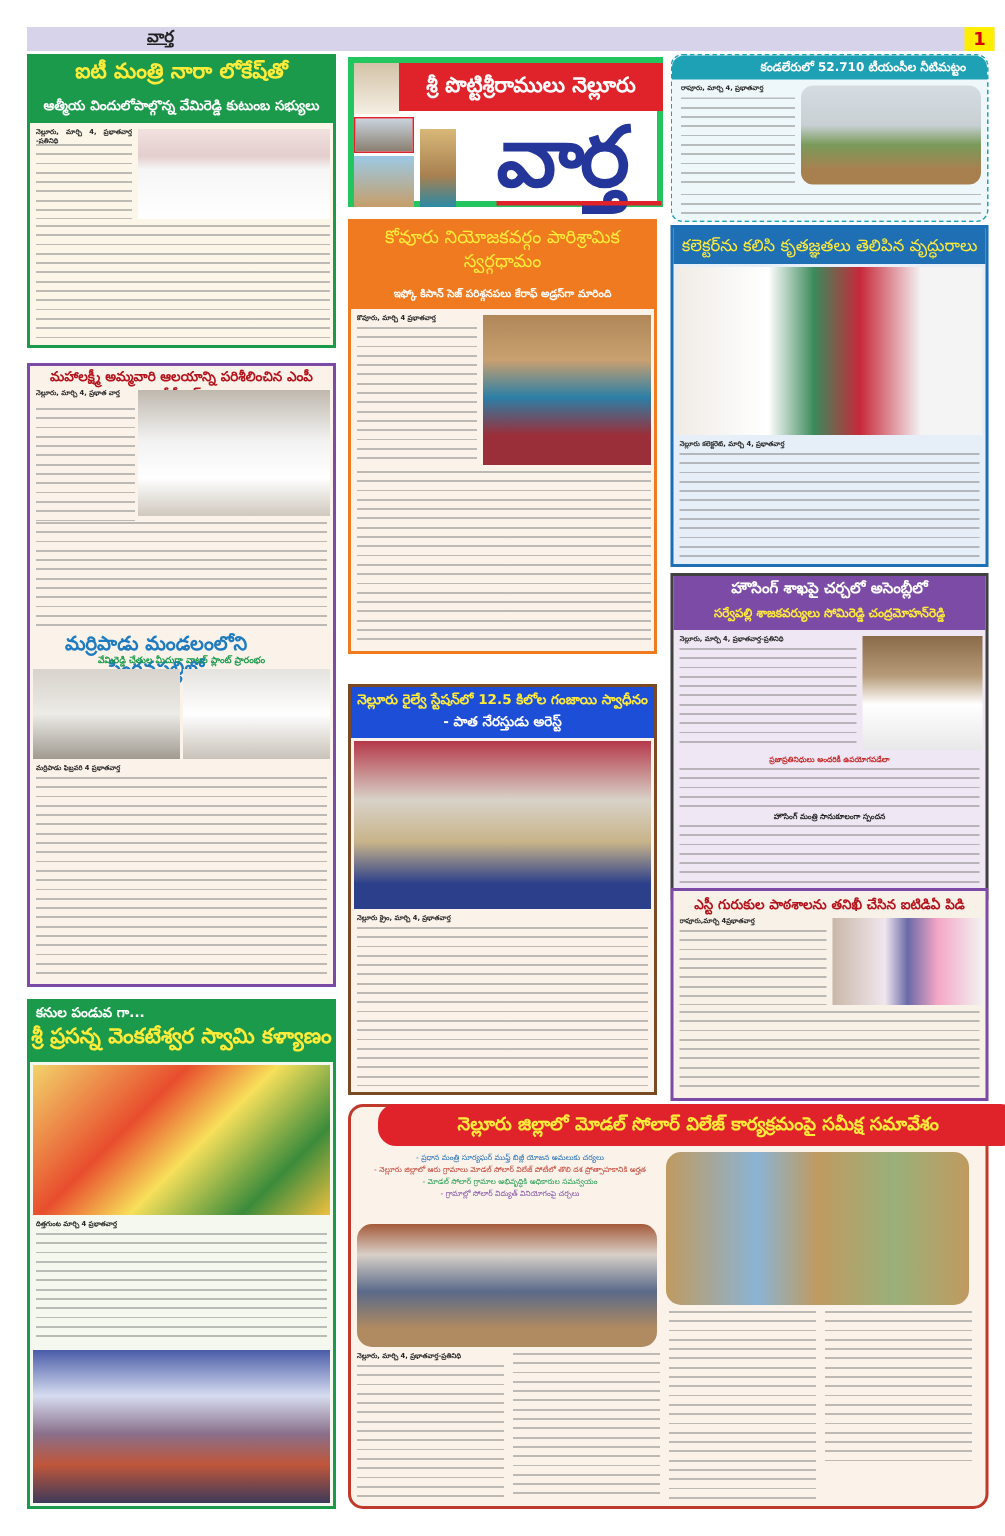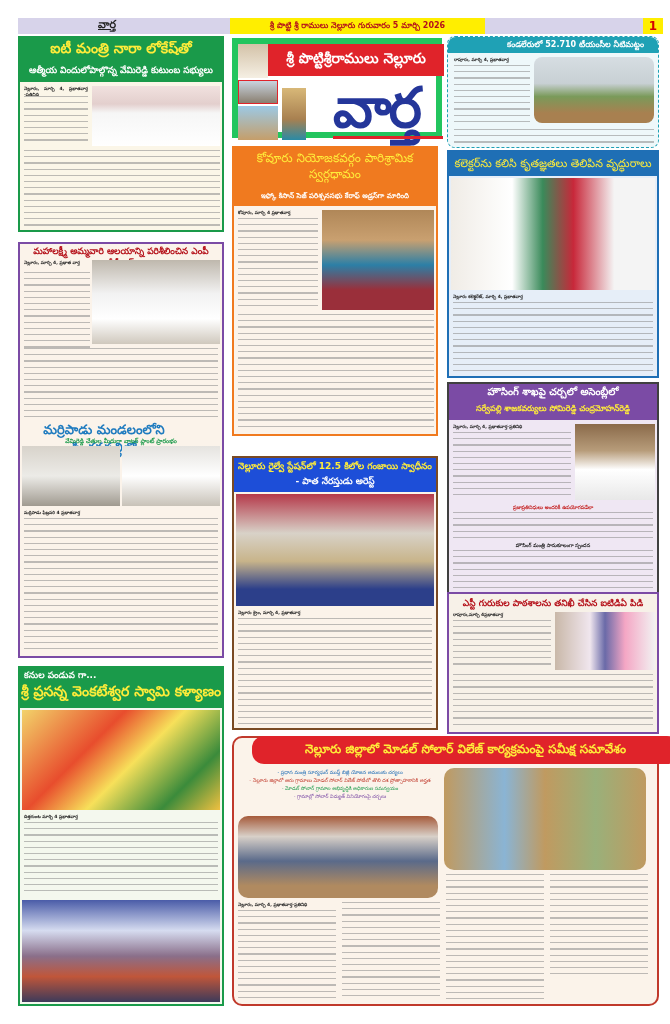--- a/index.html
+++ b/index.html
@@ -30,21 +30,21 @@
   .lc2 .hd { left: 2px; top: 2px; width: 198px; color: #b5121b; font-size: 9px; font-weight: bold; text-align: center; }
   .lc2 .sub1 { left: 0; top: 178px; width: 168px; text-align: center; color: #1f7bbf; font-size: 13px; font-weight: bold; }
   .lc2 .sub2 { left: 0; top: 193px; width: 202px; text-align: center; color: #1a9a4a; font-size: 6px; font-weight: bold; }
 
   .lc3 { left: 18px; top: 666px; width: 206px; height: 340px; background: #f4f8ee; border: 2px solid #1a9a4a; }
   .lc3 .hd { left: 0; top: 0; width: 202px; height: 40px; background: #1a9a4a; }
   .lc3 .hd .t1 { left: 4px; top: 2px; color: #fff; font-size: 9px; font-weight: bold; }
   .lc3 .hd .t2 { left: 0; top: 15px; width: 202px; text-align: center; color: #ffec3a; font-size: 14px; font-weight: bold; }
 
   
-  .mast { left: 232px; top: 38px; width: 210px; height: 100px; background: #fff; border: 6px solid #22c55e; }
+  .mast { left: 232px; top: 38px; width: 210px; height: 100px; background: #fff; border: 4px solid #22c55e; }
   .mast .redband { left: 30px; top: 0; width: 176px; height: 32px; background: #e0232a; color: #fff; font-size: 14px; font-weight: bold; display:flex; align-items:center; justify-content:center; }
   .mast .logo { left: 95px; top: 30px; font-size: 56px; font-weight: bold; color: #24369a; letter-spacing: -3px; font-family: "DejaVu Serif", serif; }
   .mast .rule { left: 95px; top: 92px; width: 110px; height: 3px; background: #e0232a; }
 
   .mc1 { left: 232px; top: 146px; width: 206px; height: 290px; background: #fbf3ea; border: 2px solid #f07a1f; }
   .mc1 .hd { left: 0; top: 0; width: 202px; height: 58px; background: #f07a1f; }
   .mc1 .hd .t1 { left: 0; top: 2px; width: 202px; text-align: center; color: #ffec3a; font-size: 12px; font-weight: normal; line-height: 16px; }
   .mc1 .hd .t2 { left: 0; top: 44px; width: 202px; text-align: center; color: #fff; font-size: 7px; font-weight: bold; }
 
   .mc2 { left: 232px; top: 456px; width: 206px; height: 274px; background: #fbf3ea; border: 2px solid #7a4a23; }
@@ -71,21 +71,20 @@
   
   .sol { left: 232px; top: 736px; width: 427px; height: 270px; background: #fbf3ea; border: 2px solid #c0392b; border-radius: 10px; }
   .sol .hd { left: -2px; top: -2px; width: 427px; height: 28px; background: #e0232a; border-radius: 12px; color: #ffec3a; font-size: 12px; font-weight: bold; display:flex; align-items:center; justify-content:center;margin-left:20px; }
   .sol .bul { font-size: 5px; text-align: center; line-height: 8px; }
 </style>
 </head>
 <body>
 
 <div class="abs topbar">
   <div class="abs brand">వార్త</div>
-  <div class="abs dateline">శ్రీ పొట్టి శ్రీ రాములు నెల్లూరు గురువారం 5 మార్చి 2026</div>
   <div class="abs pageno">1</div>
 </div>
 
 <div class="abs lc1">
   <div class="abs hd">
     <div class="abs t1">ఐటీ మంత్రి నారా లోకేష్‌తో</div>
     <div class="abs t2">ఆత్మీయ విందులోపాల్గొన్న వేమిరెడ్డి కుటుంబ సభ్యులు</div>
   </div>
   <div class="abs body-text" style="left:4px;top:48px;width:64px;height:10px;"><b>నెల్లూరు, మార్చి 4, ప్రభాతవార్త -ప్రతినిధి</b></div>
   <div class="abs lines" style="left:4px;top:58px;width:64px;height:50px;"></div>
@@ -124,21 +123,21 @@
   <div class="abs photo" style="left:0;top:36px;width:40px;height:24px;background:linear-gradient(180deg,#c9d3de,#8a7f70);border:1px solid #e0232a;"></div>
   <div class="abs photo" style="left:0;top:62px;width:40px;height:34px;background:linear-gradient(180deg,#9cc9e5,#c59e6a);"></div>
   <div class="abs photo" style="left:44px;top:44px;width:24px;height:52px;background:linear-gradient(180deg,#d8b878,#a88050 60%,#2a8aa5);"></div>
   <div class="abs logo">వార్త</div>
   <div class="abs rule"></div>
 </div>
 
 <div class="abs mc1">
   <div class="abs hd">
     <div class="abs t1">కోవూరు నియోజకవర్గం పారిశ్రామిక స్వర్గధామం</div>
-    <div class="abs t2">ఇఫ్కో కిసాన్ సెజ్ పరిశ్సనసభు కేరాఫ్ అడ్రస్‌గా మారింది</div>
+    <div class="abs t2">ఇఫ్కో కిసాన్ సెజ్ పరిశ్గనపలు కేరాఫ్ అడ్రస్‌గా మారింది</div>
   </div>
   <div class="abs body-text" style="left:4px;top:62px;width:80px;height:8px;"><b>కోవూరు, మార్చి 4 ప్రభాతవార్త</b></div>
   <div class="abs lines" style="left:4px;top:70px;width:80px;height:92px;"></div>
   <div class="abs photo" style="left:88px;top:62px;width:112px;height:100px;background:linear-gradient(180deg,#b08758 0,#c9a070 30%,#2c7fa6 55%,#9a2f3a 80%);"></div>
   <div class="abs lines" style="left:4px;top:166px;width:196px;height:118px;"></div>
 </div>
 
 <div class="abs mc2">
   <div class="abs hd">
     <div class="abs t1">నెల్లూరు రైల్వే స్టేషన్‌లో 12.5 కిలోల గంజాయి స్వాధీనం</div>

